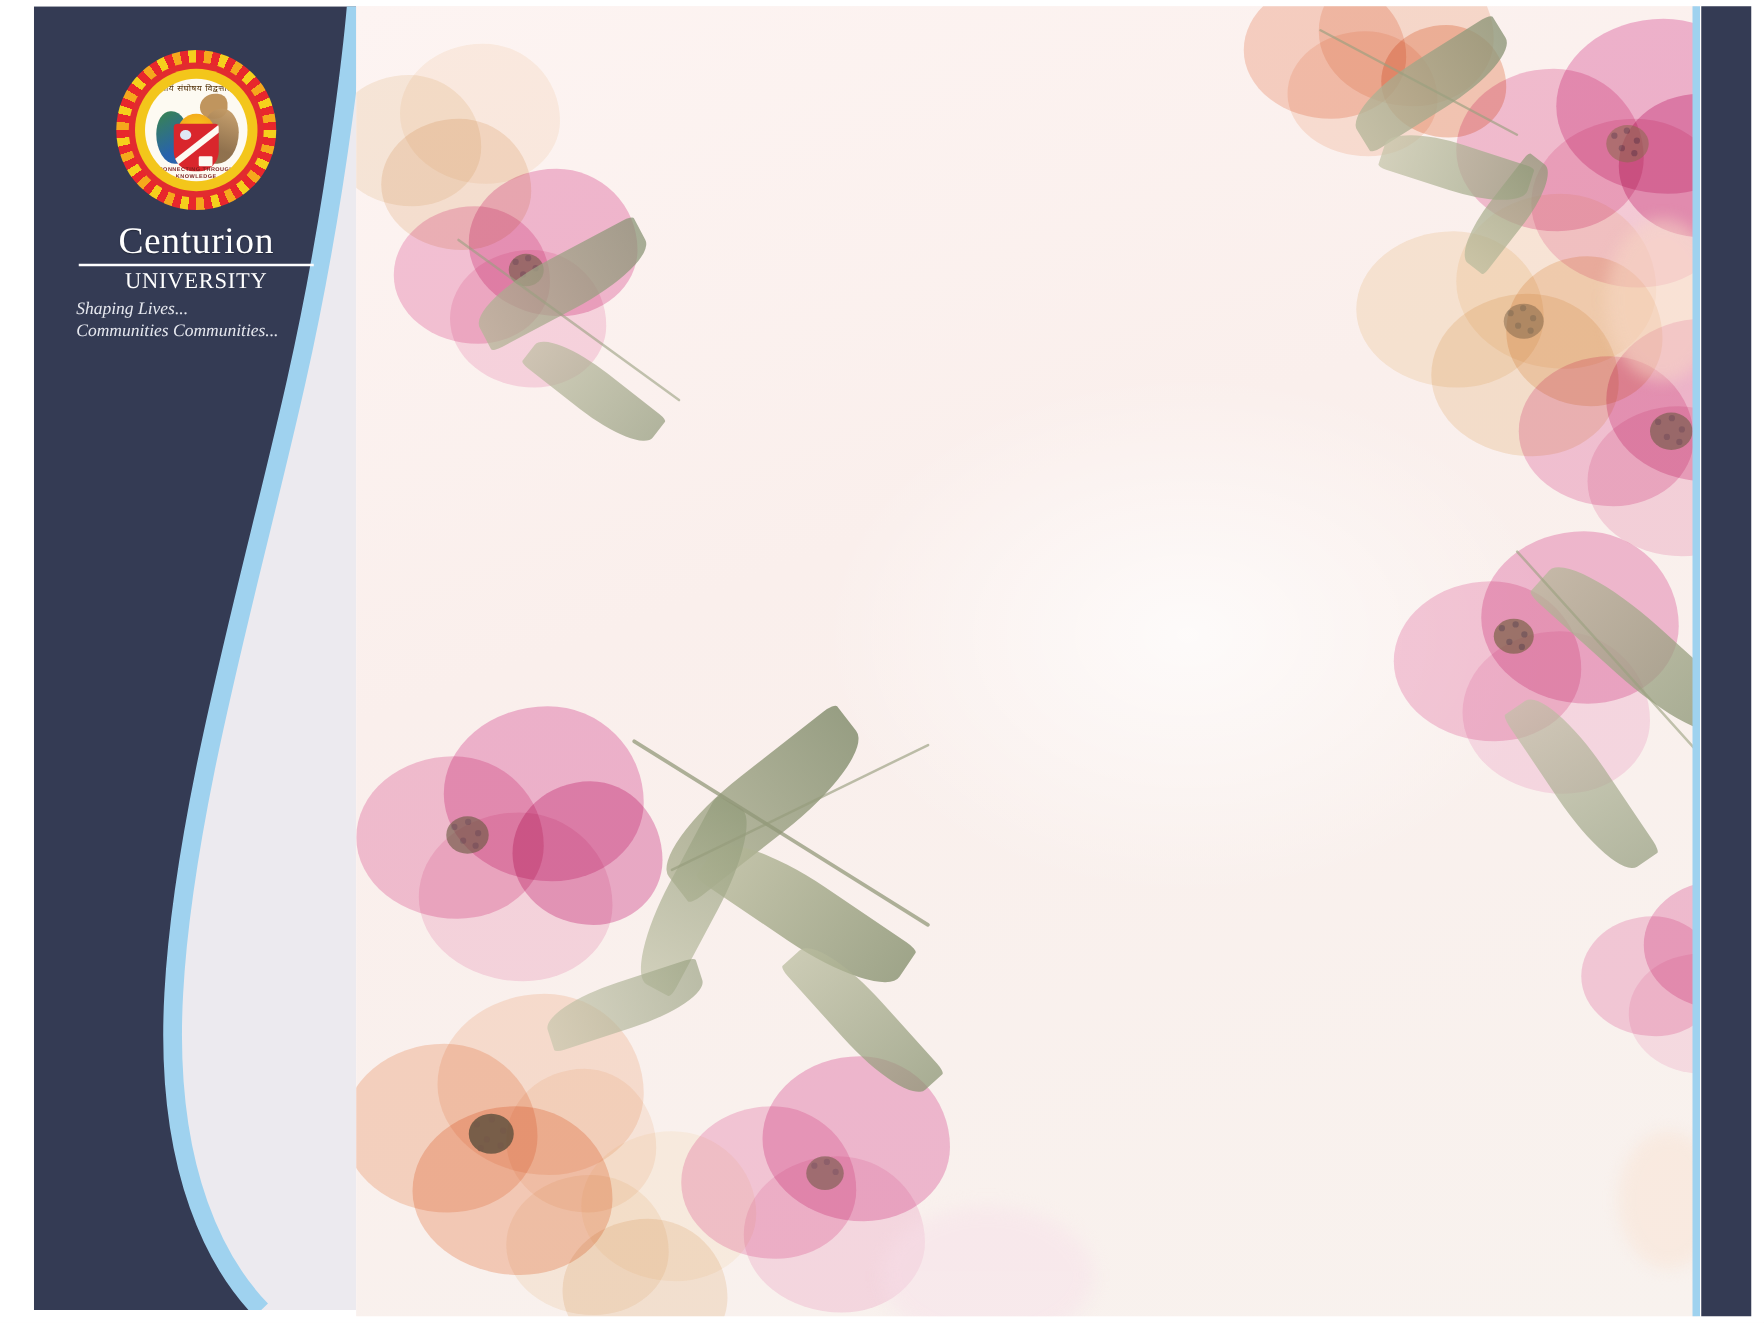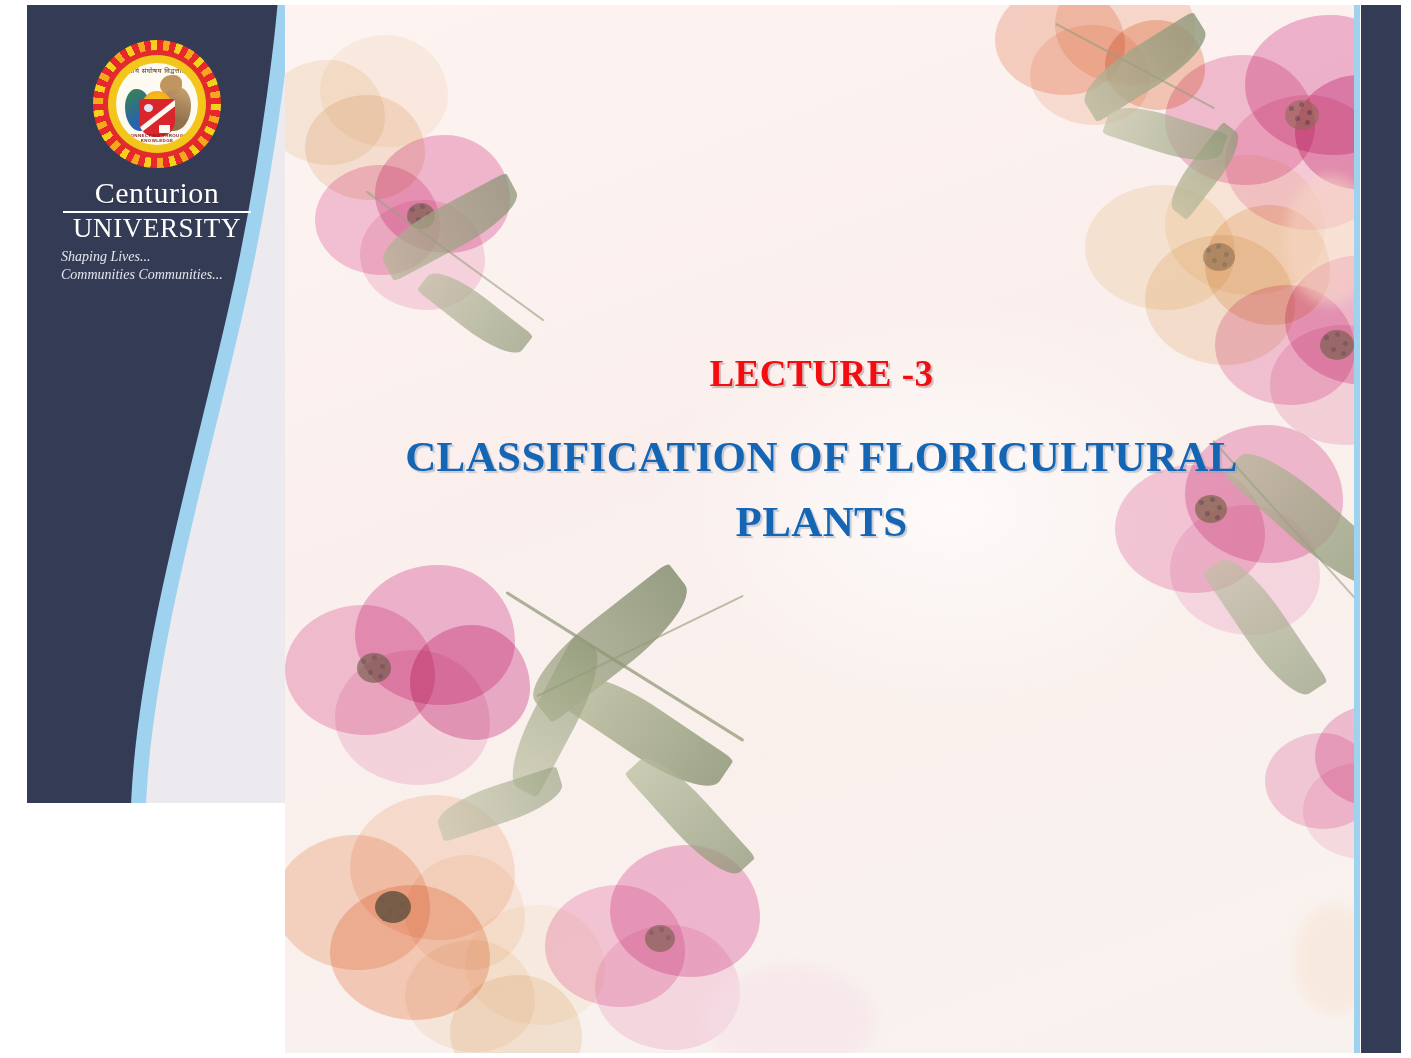--- a/index.html
+++ b/index.html
@@ -26,21 +26,21 @@
   .dots i{position:absolute;border-radius:50%;background:#5a5246;opacity:.55;}
 
   
   .bloom{position:absolute;}
   .bloom .p{position:absolute;border-radius:52% 48% 46% 54%/50% 55% 45% 50%;mix-blend-mode:multiply;opacity:.80;}
   .bloom .core{position:absolute;border-radius:50%;}
   .bloom .core i{position:absolute;width:5px;height:5px;border-radius:50%;background:#4b4236;}
 
   
   .side{
-    position:absolute;left:27px;top:5px;width:258px;height:798px;
+    position:absolute;left:27px;top:5px;width:258px;height:1043px;
     overflow:hidden;
   }
   .side svg{position:absolute;left:0;top:0;}
 
   .logo-wrap{position:absolute;left:30px;top:35px;width:200px;text-align:center;}
 
   .emblem{position:relative;width:128px;height:128px;margin:0 auto;}
   .emblem .ring-out{position:absolute;inset:0;border-radius:50%;
     background:conic-gradient(#e8272c 0 6deg,#f5a81c 6deg 12deg,#e8272c 12deg 18deg,#f5d01c 18deg 24deg,
       #e8272c 24deg 30deg,#f5a81c 30deg 36deg,#e8272c 36deg 42deg,#f5d01c 42deg 48deg,
@@ -74,21 +74,21 @@
      background:#d9262c;border-radius:3px 3px 16px 16px;overflow:hidden;}
   .emblem .shield .bar{position:absolute;left:-8px;top:14px;width:56px;height:5px;background:#fdfaf2;transform:rotate(-38deg);}
   .emblem .shield .bk{position:absolute;right:5px;bottom:4px;width:11px;height:8px;background:#fdfaf2;border-radius:1px;}
   .emblem .shield .bl{position:absolute;left:5px;top:5px;width:9px;height:8px;background:#dfe7f5;border-radius:50%;}
   .emblem .sun{position:absolute;left:50%;top:28px;transform:translateX(-50%);width:30px;height:15px;
      border-radius:30px 30px 0 0;background:radial-gradient(circle at 50% 100%,#f7d21c,#f39c1c);}
 
   .wm-name{font-family:"Liberation Serif",serif;color:#ffffff;font-size:30px;letter-spacing:.5px;
      line-height:1;margin-top:10px;text-shadow:0 1px 1px rgba(0,0,0,.35);}
   .wm-rule{height:2px;background:#ffffff;margin:3px 6px 2px 6px;}
-  .wm-univ{font-family:"Liberation Serif",serif;color:#ffffff;font-size:27px;letter-spacing:.6px;line-height:1;}
+  .wm-univ{font-family:"Liberation Serif",serif;color:#ffffff;font-size:18px;letter-spacing:.6px;line-height:1;}
   .wm-tag{font-family:"Liberation Serif",serif;color:#e6e8ef;font-style:italic;font-size:14px;
      line-height:1.25;text-align:left;margin-top:6px;padding-left:4px;}
 
   
   .rband{position:absolute;left:1361px;top:5px;width:40px;height:1048px;background:#343b54;}
   .rline{position:absolute;left:1354px;top:5px;width:6px;height:1048px;background:#9fd2ef;}
 
   
   .title-block{position:absolute;left:285px;top:352px;width:1073px;text-align:center;}
   .t-lecture{font-family:"Liberation Serif",serif;font-weight:bold;font-size:37px;color:#f40c10;
@@ -320,21 +320,14 @@
       </div>
 
       <div class="wm-name">Centurion</div>
       <div class="wm-rule"></div>
       <div class="wm-univ">UNIVERSITY</div>
       <div class="wm-tag">Shaping Lives...</div>
       <div class="wm-tag" style="margin-top:0;">Communities Communities...</div>
     </div>
   </div>
 
-  <div class="title-block">
-    <div class="t-lecture">LECTURE -3</div>
-    <div class="t-main">
-      <span>CLASSIFICATION OF FLORICULTURAL</span>
-      <span class="ln2">PLANTS</span>
-    </div>
-  </div>
 
 </div>
 
 </body></html>

